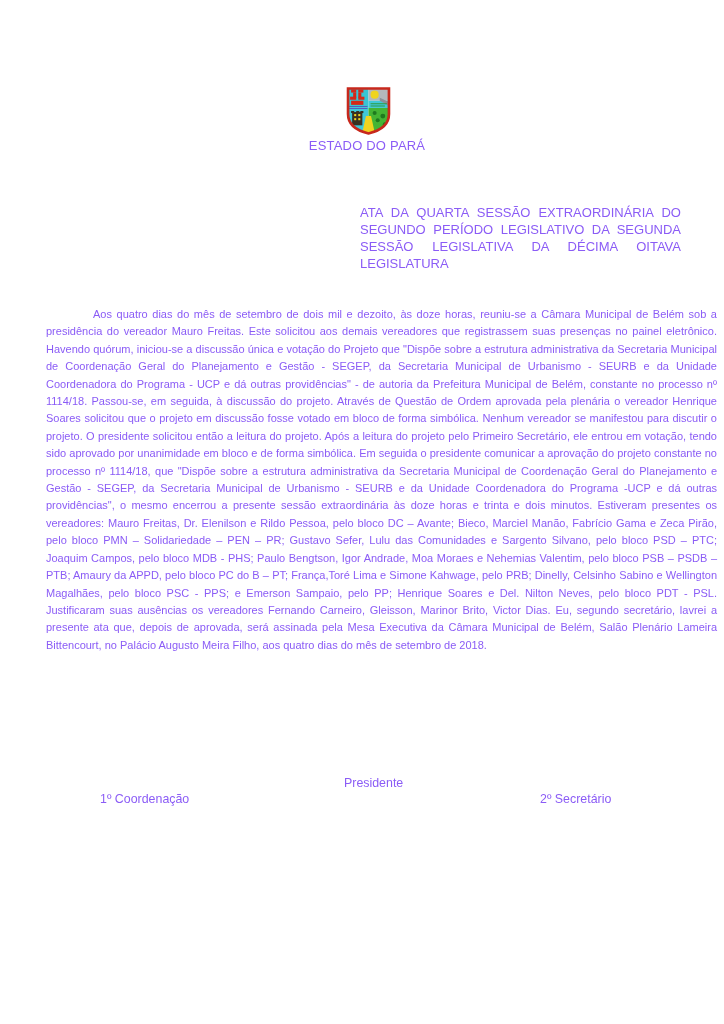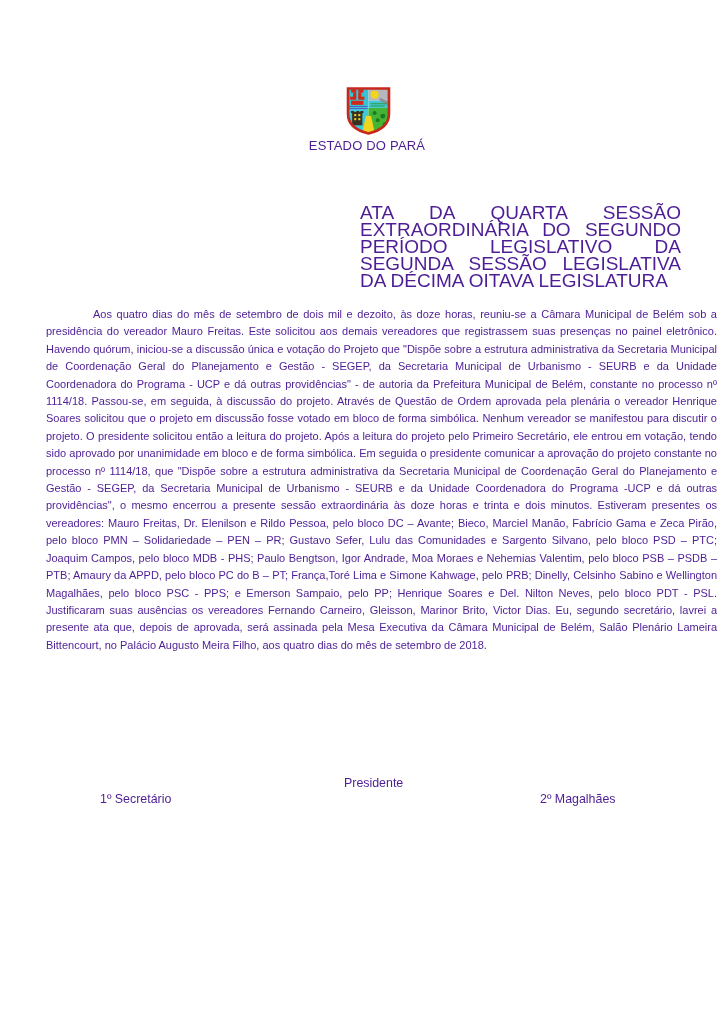--- a/index.html
+++ b/index.html
@@ -2,21 +2,21 @@
 <html lang="pt"><head>
 <meta charset="utf-8">
 <style>
   html, body { margin: 0; padding: 0; background: #ffffff; }
   .page {
     position: relative;
     width: 724px;
     height: 1024px;
     background: #ffffff;
     font-family: "Liberation Sans", "DejaVu Sans", sans-serif;
-    color: #4c1d95;
+    color: #8b5cf6;
     overflow: hidden;
   }
   .crest {
     position: absolute;
     left: 346px;
     top: 86px;
     width: 45px;
     height: 50px;
   }
   .crest svg { display: block; width: 45px; height: 50px; }
@@ -30,21 +30,21 @@
     letter-spacing: 0.2px;
     white-space: nowrap;
   }
   .hdr-state { top: 139px; }
   .hdr-inst  { top: 153px; }
   .title-block {
     position: absolute;
     left: 360px;
     top: 204px;
     width: 321px;
-    font-size: 19px;
+    font-size: 13px;
     line-height: 17px;
     text-align: justify;
     text-justify: inter-word;
   }
   .body-text {
     position: absolute;
     left: 42px;
     top: 302px;
     width: 671px;
     margin: 4px;
@@ -125,16 +125,16 @@
     </svg>
   </div>
 
   <div class="hdr-line hdr-state">ESTADO DO PARÁ</div>
 
   <div class="title-block">ATA DA QUARTA SESSÃO EXTRAORDINÁRIA DO SEGUNDO PERÍODO LEGISLATIVO DA SEGUNDA SESSÃO LEGISLATIVA DA DÉCIMA OITAVA LEGISLATURA</div>
 
   <p class="body-text">Aos quatro dias do mês de setembro de dois mil e dezoito, às doze horas, reuniu-se a Câmara Municipal de Belém sob a presidência do vereador Mauro Freitas. Este solicitou aos demais vereadores que registrassem suas presenças no painel eletrônico. Havendo quórum, iniciou-se a discussão única e votação do Projeto que "Dispõe sobre a estrutura administrativa da Secretaria Municipal de Coordenação Geral do Planejamento e Gestão - SEGEP, da Secretaria Municipal de Urbanismo - SEURB e da Unidade Coordenadora do Programa - UCP e dá outras providências" - de autoria da Prefeitura Municipal de Belém, constante no processo nº 1114/18. Passou-se, em seguida, à discussão do projeto. Através de Questão de Ordem aprovada pela plenária o vereador Henrique Soares solicitou que o projeto em discussão fosse votado em bloco de forma simbólica. Nenhum vereador se manifestou para discutir o projeto. O presidente solicitou então a leitura do projeto. Após a leitura do projeto pelo Primeiro Secretário, ele entrou em votação, tendo sido aprovado por unanimidade em bloco e de forma simbólica. Em seguida o presidente comunicar a aprovação do projeto constante no processo nº 1114/18, que "Dispõe sobre a estrutura administrativa da Secretaria Municipal de Coordenação Geral do Planejamento e Gestão - SEGEP, da Secretaria Municipal de Urbanismo - SEURB e da Unidade Coordenadora do Programa -UCP e dá outras providências", o mesmo encerrou a presente sessão extraordinária às doze horas e trinta e dois minutos. Estiveram presentes os vereadores: Mauro Freitas, Dr. Elenilson e Rildo Pessoa, pelo bloco DC – Avante; Bieco, Marciel Manão, Fabrício Gama e Zeca Pirão, pelo bloco PMN – Solidariedade – PEN – PR; Gustavo Sefer, Lulu das Comunidades e Sargento Silvano, pelo bloco PSD – PTC; Joaquim Campos, pelo bloco MDB - PHS; Paulo Bengtson, Igor Andrade, Moa Moraes e Nehemias Valentim, pelo bloco PSB – PSDB – PTB; Amaury da APPD, pelo bloco PC do B – PT; França,Toré Lima e Simone Kahwage, pelo PRB; Dinelly, Celsinho Sabino e Wellington Magalhães, pelo bloco PSC - PPS; e Emerson Sampaio, pelo PP; Henrique Soares e Del. Nilton Neves, pelo bloco PDT - PSL. Justificaram suas ausências os vereadores Fernando Carneiro, Gleisson, Marinor Brito, Victor Dias. Eu, segundo secretário, lavrei a presente ata que, depois de aprovada, será assinada pela Mesa Executiva da Câmara Municipal de Belém, Salão Plenário Lameira Bittencourt, no Palácio Augusto Meira Filho, aos quatro dias do mês de setembro de 2018.</p>
 
   <div class="sig sig-president">Presidente</div>
-  <div class="sig sig-first">1º Secretário</div>
-  <div class="sig sig-second">2º Magalhães</div>
+  <div class="sig sig-first">1º Coordenação</div>
+  <div class="sig sig-second">2º Secretário</div>
 
 </div>
 
 </body></html>

